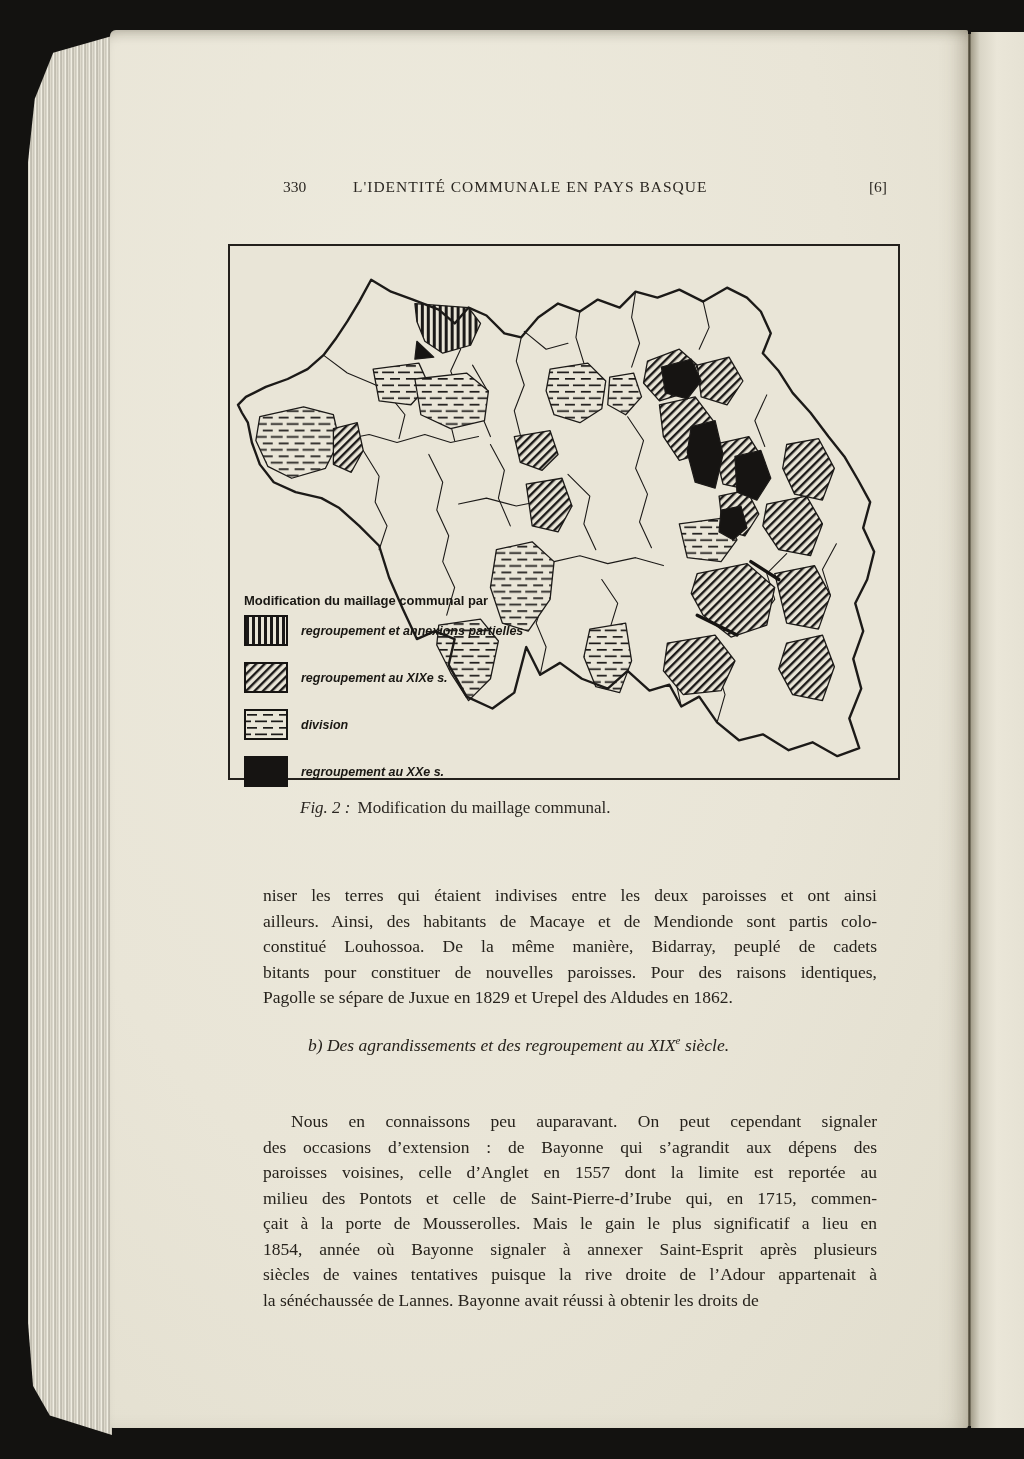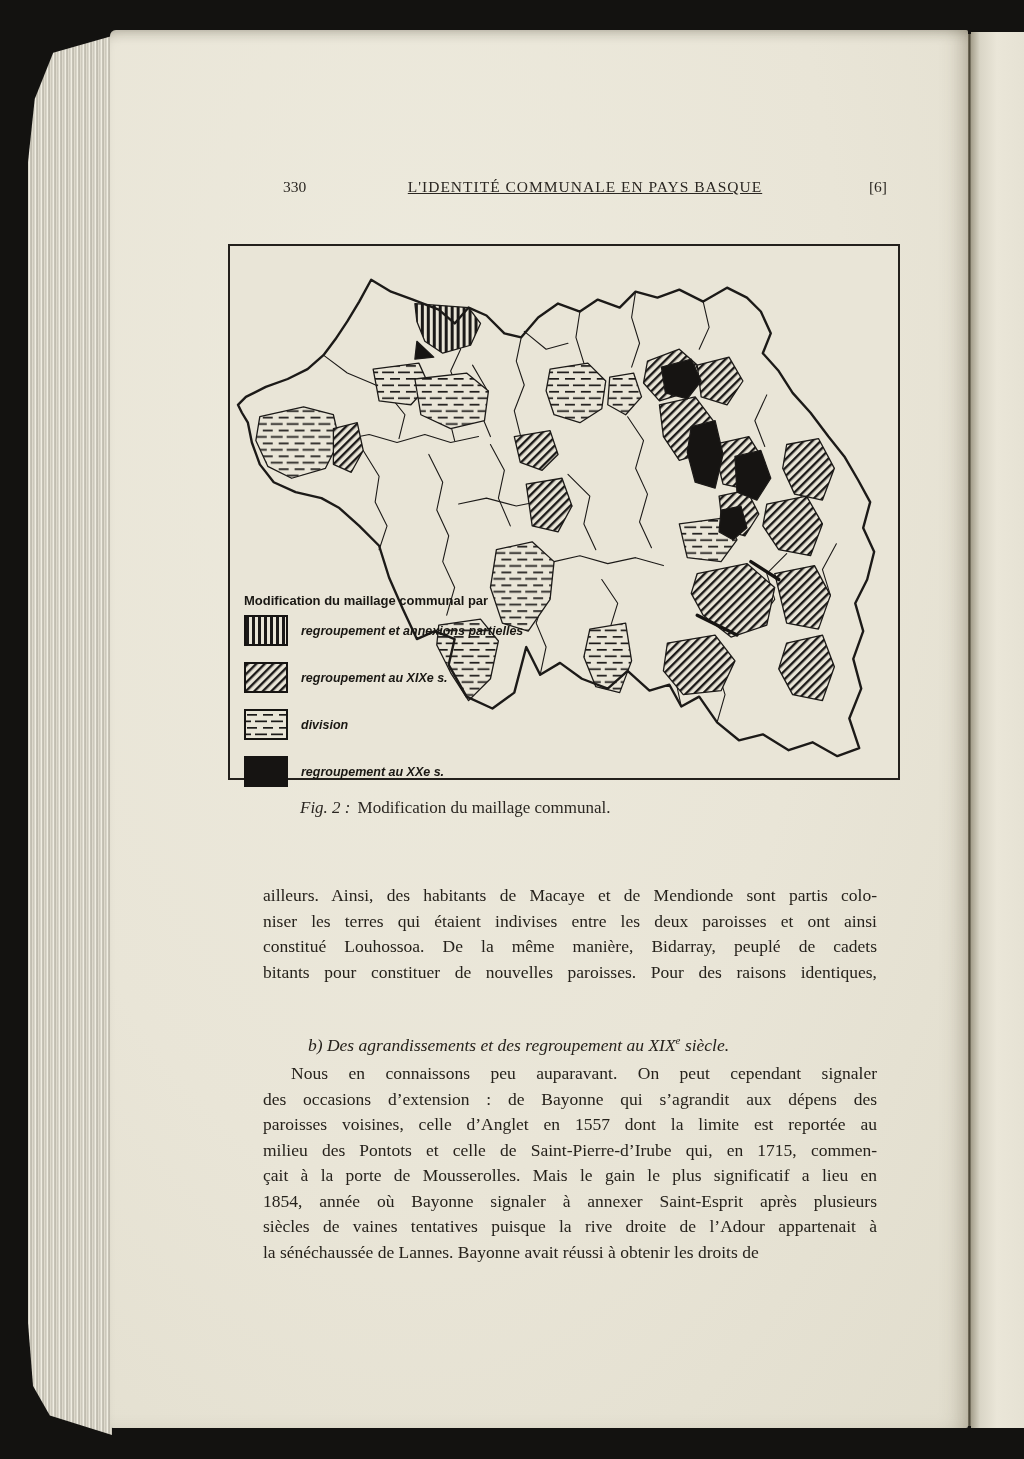--- a/index.html
+++ b/index.html
@@ -30,21 +30,21 @@
     background:linear-gradient(90deg,#7c7663,#4f4a3b,#8a8471);}
 
   
   .header{
     position:absolute;left:153px;top:148px;width:614px;
     display:flex;align-items:baseline;color:#2b2722;
     font-size:15.5px;
     margin-left:16px;
   }
   .hnum{width:70px;text-align:left;padding-left:4px;}
-  .htitle{flex:1;text-align:center;letter-spacing:1px;text-decoration:underline;}
+  .htitle{flex:1;letter-spacing:1px;}
   .href{width:70px;text-align:right;padding-right:6px;}
 
   
   .frame{
     position:absolute;left:118px;top:214px;width:668px;height:532px;
     border:2px solid #23201c;background:#e9e5d7;
   }
   .map{position:absolute;left:0;top:0;width:668px;height:532px;}
 
   
@@ -63,21 +63,21 @@
   
   .textblock{position:absolute;left:153px;width:614px;color:#26221c;
     font-size:17.5px;line-height:25.5px;}
   .ln{white-space:nowrap;text-align:justify;text-align-last:justify;overflow:visible;}
   .ln.last{text-align-last:left;}
   .p1{top:853px;}
   .heading{position:absolute;left:153px;top:1004px;width:614px;color:#26221c;
     font-size:17.5px;font-style:italic;padding-left:45px;box-sizing:border-box;}
   .heading sup{font-size:11px;}
   .p2{top:1031px;}
-  .p2 .ln.first{text-indent:28px;}
+  .p2 .ln.first{text-indent:28px;margin-top:48px;}
 </style>
 </head>
 <body>
 
 <div id="screen">
 
   <div class="stack"></div>
 
   <div class="page">
 
@@ -207,24 +207,25 @@
           <span class="leglabel">regroupement au XXe s.</span>
         </div>
       </div>
     </div>
 
     <div class="caption">
       <span class="lab">Fig. 2 :</span><span class="txt">Modification du maillage communal.</span>
     </div>
 
     <div class="textblock p1">
+      <div class="ln">niser les terres qui étaient indivises entre les deux paroisses et ont ainsi</div>
       <div class="ln">ailleurs. Ainsi, des habitants de Macaye et de Mendionde sont partis colo-</div>
-      <div class="ln">niser les terres qui étaient indivises entre les deux paroisses et ont ainsi</div>
       <div class="ln">constitué Louhossoa. De la même manière, Bidarray, peuplé de cadets</div>
       <div class="ln">bitants pour constituer de nouvelles paroisses. Pour des raisons identiques,</div>
+      <div class="ln last">Pagolle se sépare de Juxue en 1829 et Urepel des Aldudes en 1862.</div>
     </div>
 
     <div class="heading">
       <span>b) Des agrandissements et des regroupement au XIX</span><sup>e</sup><span> siècle.</span>
     </div>
 
     <div class="textblock p2">
       <div class="ln first">Nous en connaissons peu auparavant. On peut cependant signaler</div>
       <div class="ln">des occasions d’extension : de Bayonne qui s’agrandit aux dépens des</div>
       <div class="ln">paroisses voisines, celle d’Anglet en 1557 dont la limite est reportée au</div>

